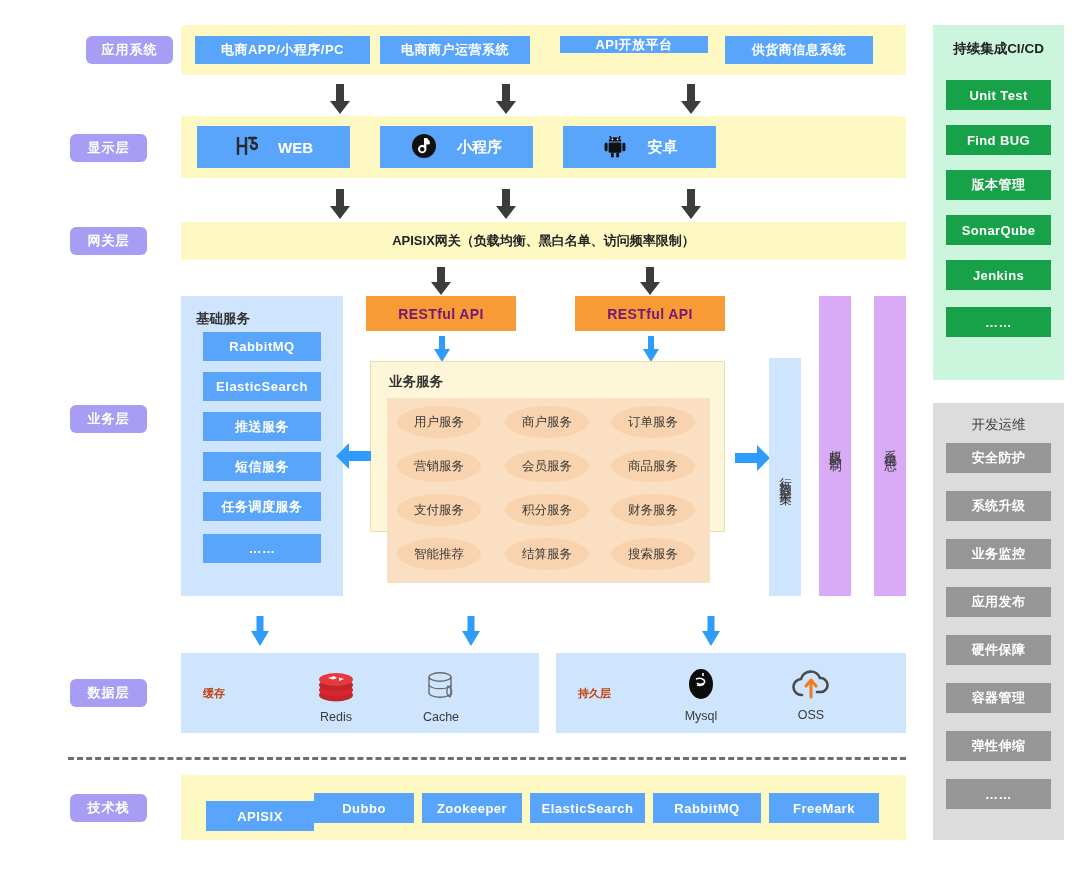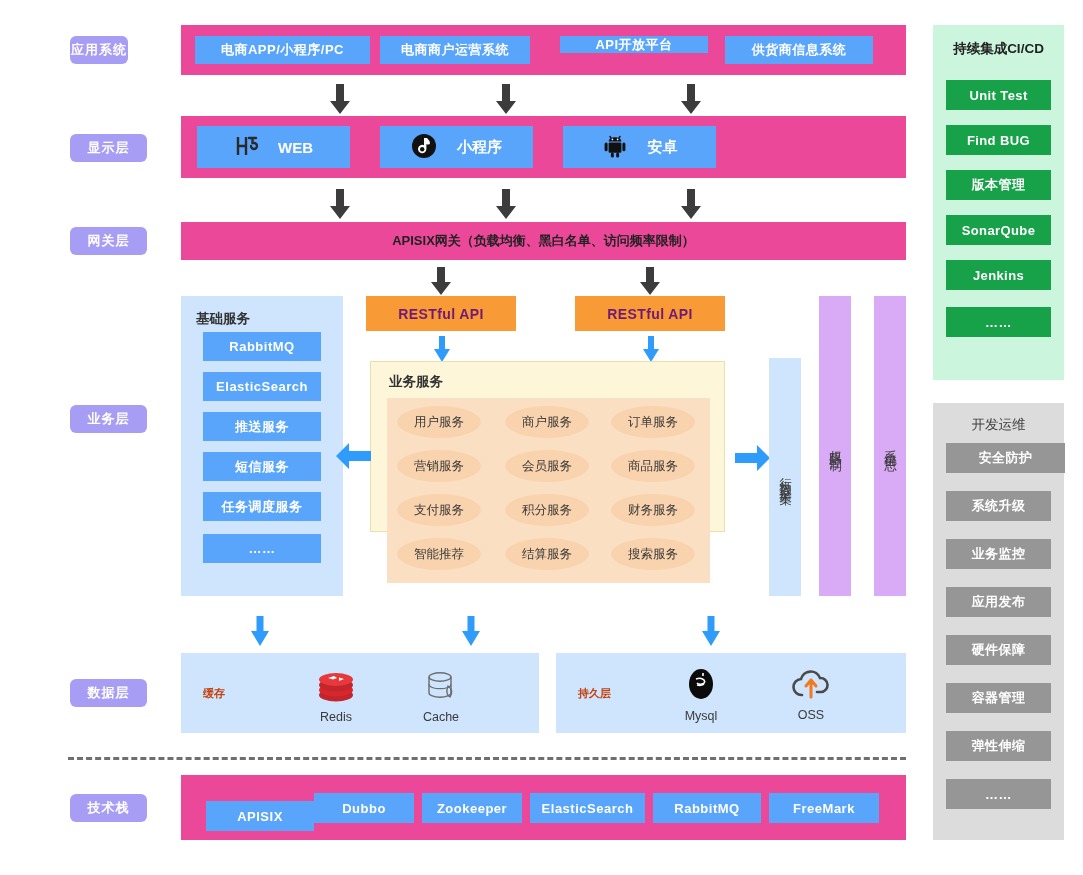--- a/index.html
+++ b/index.html
@@ -12,21 +12,21 @@
   .abs{position:absolute;box-sizing:border-box;}
 
   
   .layer-tag{
     background:#a79df4;color:#fff;font-weight:bold;font-size:13px;
     border-radius:6px;display:flex;align-items:center;justify-content:center;
     letter-spacing:1px;
   }
 
   
-  .band{background:#ec4899;}
+  .band{background:#fef9c3;}
 
   
   .chip-blue{
     background:#59a5fb;color:#ffffff;font-weight:bold;font-size:13px;
     display:flex;align-items:center;justify-content:center;letter-spacing:.5px;
   }
   .chip-blue-lg{
     background:#59a5fb;color:#ffffff;font-weight:bold;font-size:15px;
     display:flex;align-items:center;justify-content:center;gap:20px;
   }
@@ -85,21 +85,21 @@
   }
 
   
   .arrow-dark svg, .arrow-blue svg{display:block;}
 </style>
 </head>
 <body>
 
 <div class="canvas">
 
-  <div class="abs layer-tag" style="left:70px;top:36px;width:58px;height:28px;">
+  <div class="abs layer-tag" style="left:86px;top:36px;width:87px;height:28px;">
     <span>应用系统</span>
   </div>
   <div class="abs layer-tag" style="left:70px;top:134px;width:77px;height:28px;">
     <span>显示层</span>
   </div>
   <div class="abs layer-tag" style="left:70px;top:227px;width:77px;height:28px;">
     <span>网关层</span>
   </div>
   <div class="abs layer-tag" style="left:70px;top:405px;width:77px;height:28px;">
     <span>业务层</span>
@@ -426,21 +426,21 @@
     <div class="abs chip-green" style="left:13px;top:235px;width:105px;height:30px;">
         <span>Jenkins</span>
       </div>
     <div class="abs chip-green" style="left:13px;top:282px;width:105px;height:30px;">
         <span>……</span>
       </div>
   </div>
 
   <div class="abs side-ops" style="left:933px;top:403px;width:131px;height:437px;">
     <div class="abs side-title-ops" style="left:0;top:13px;width:131px;">开发运维</div>
-    <div class="abs chip-gray" style="left:13px;top:40px;width:119px;height:30px;">
+    <div class="abs chip-gray" style="left:13px;top:40px;width:105px;height:30px;">
         <span>安全防护</span>
       </div>
     <div class="abs chip-gray" style="left:13px;top:88px;width:105px;height:30px;">
         <span>系统升级</span>
       </div>
     <div class="abs chip-gray" style="left:13px;top:136px;width:105px;height:30px;">
         <span>业务监控</span>
       </div>
     <div class="abs chip-gray" style="left:13px;top:184px;width:105px;height:30px;">
         <span>应用发布</span>

